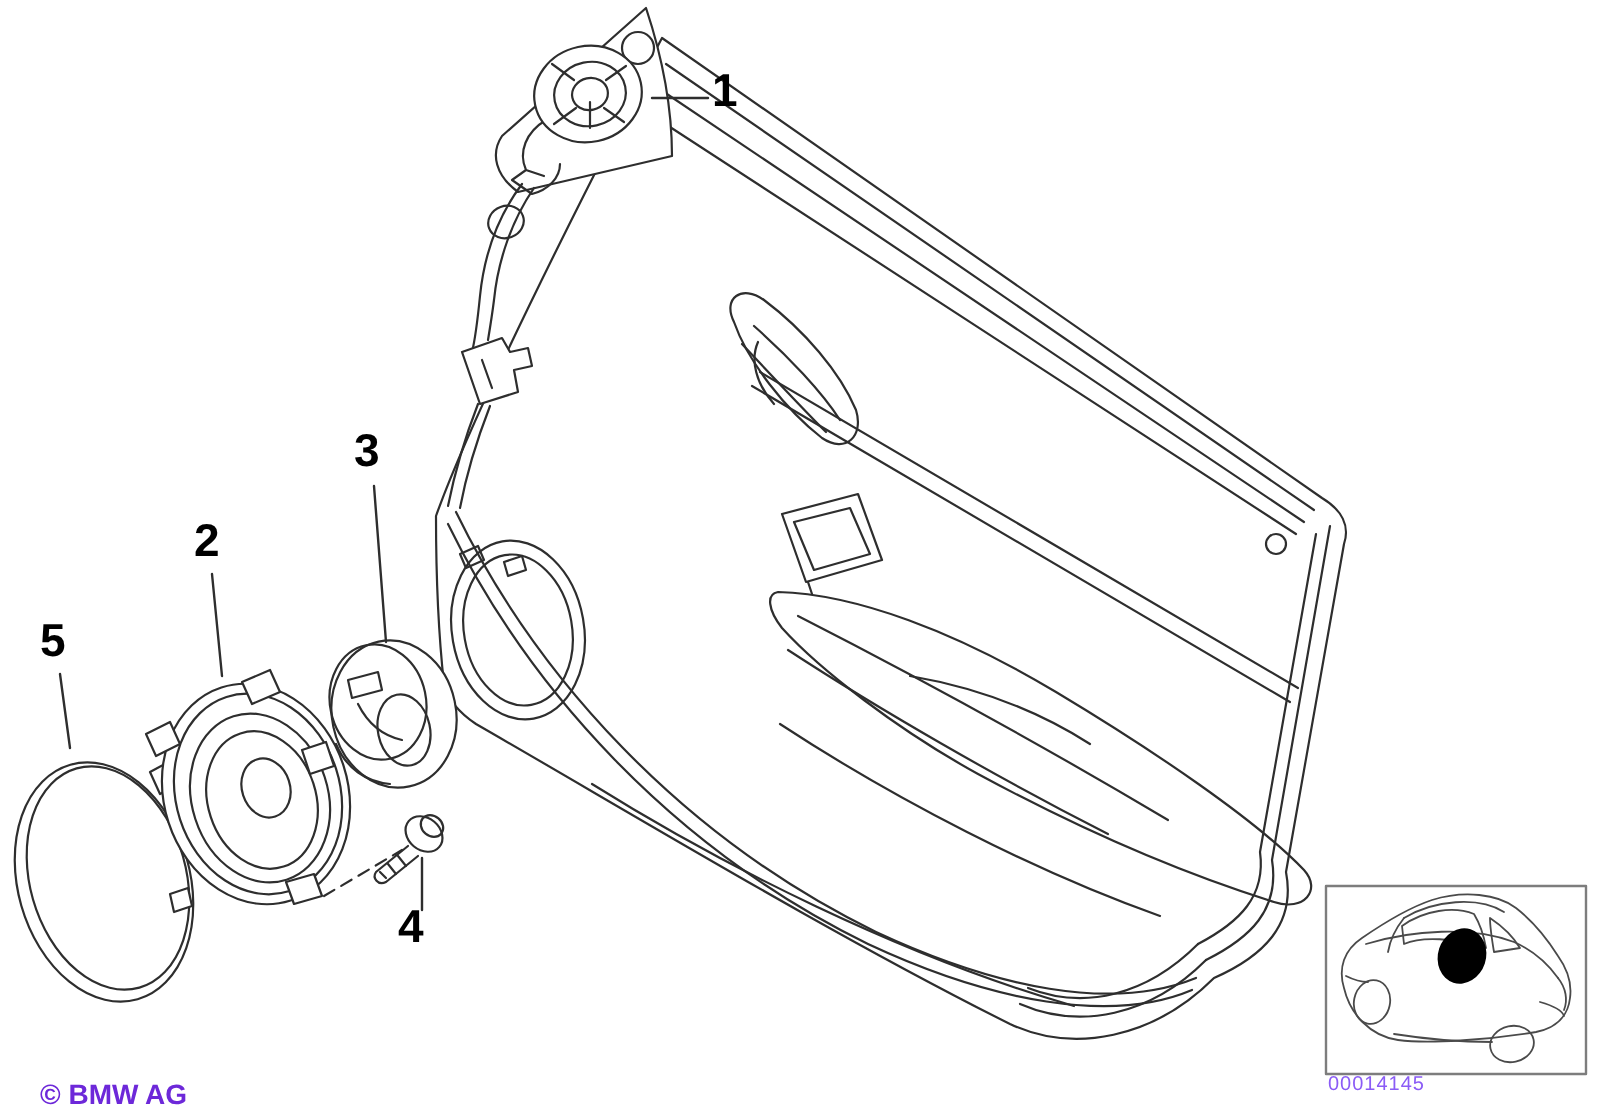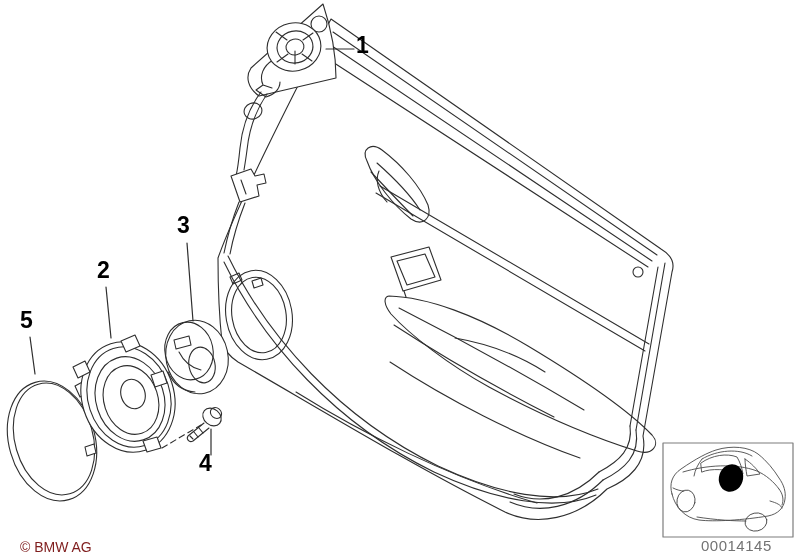--- a/index.html
+++ b/index.html
@@ -6,24 +6,24 @@
   .stage{
     position:relative;width:799px;height:559px;background:#ffffff;
     font-family:"Liberation Sans", sans-serif;overflow:hidden;
   }
   .stage svg{position:absolute;left:0;top:0;}
   .callout{
     position:absolute;font-weight:bold;font-size:23px;line-height:1;color:#000;
     cursor:pointer;user-select:none;
   }
   .copyright{
-    position:absolute;left:20px;top:539px;font-size:14px;font-weight:normal;color:#7f1d1d;
+    position:absolute;left:20px;top:539px;font-size:14px;font-weight:bold;color:#6d28d9;
   }
   .imgnum{
-    position:absolute;left:664px;top:537px;font-size:15px;color:#737373;letter-spacing:.5px;margin-left:37px;
+    position:absolute;left:664px;top:537px;font-size:10px;color:#8b5cf6;letter-spacing:.5px;
   }
   .thumb-hit{position:absolute;left:663px;top:443px;width:130px;height:94px;}
 </style>
 </head>
 <body>
 
 <div class="stage">
 
   <svg width="799" height="559" viewBox="0 0 799 559">
     <g stroke="#2e2e2e" stroke-width="1.1" fill="none" stroke-linecap="round" stroke-linejoin="round">

